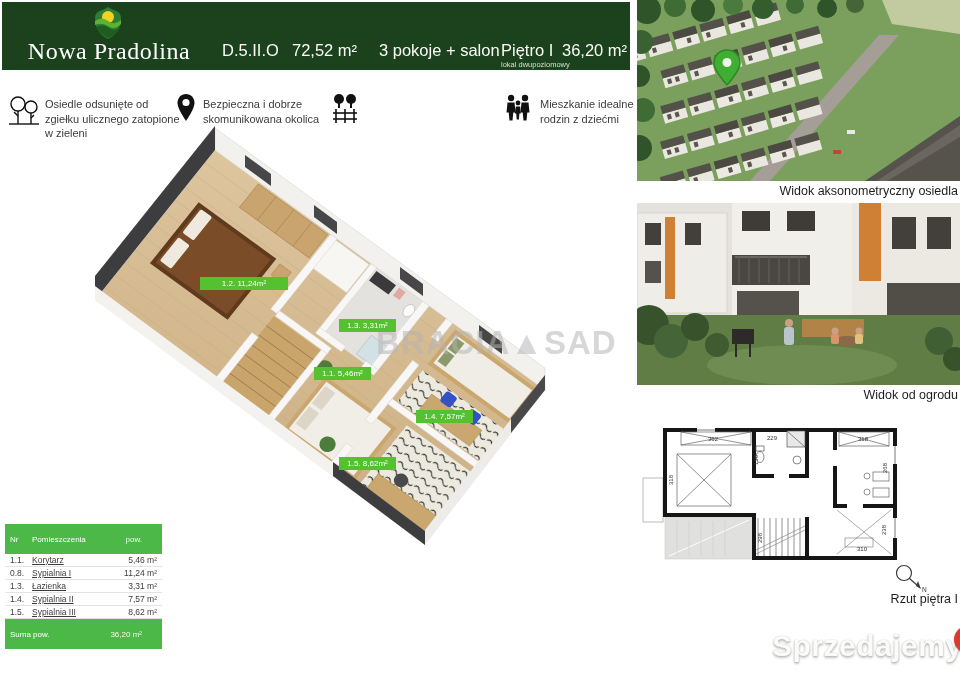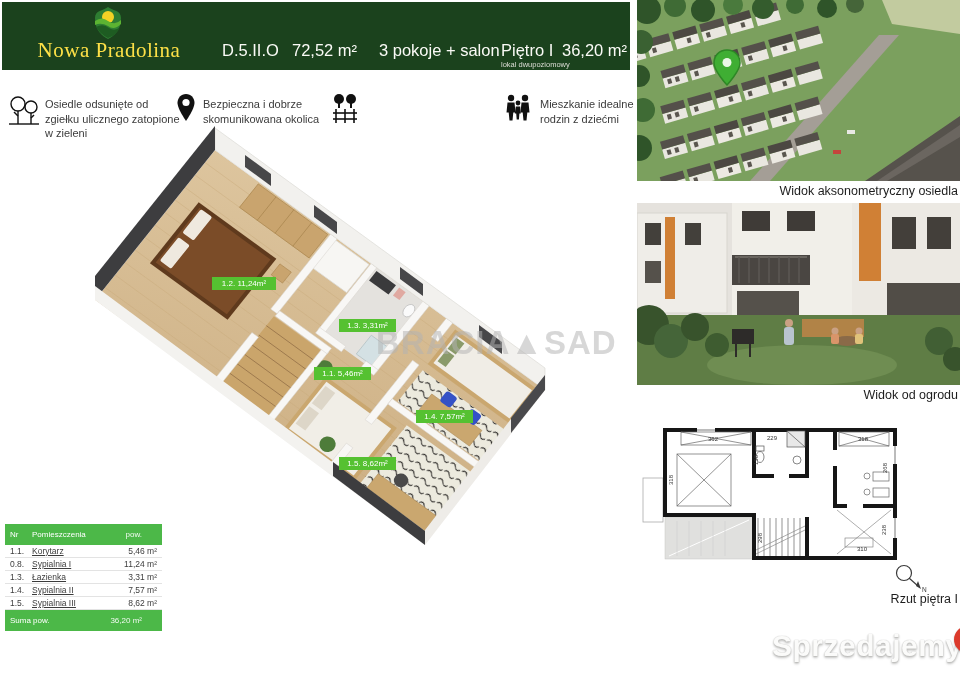--- a/index.html
+++ b/index.html
@@ -1,39 +1,39 @@
 <!DOCTYPE html>
 <html><head>
 <meta charset="utf-8">
 <style>
   html,body{margin:0;padding:0;background:#fff;}
   .stage{position:relative;width:960px;height:679px;background:#ffffff;overflow:hidden;
          font-family:"Liberation Sans",sans-serif;}
   
   .hdr{position:absolute;left:2px;top:2px;width:628px;height:68px;background:#1b421d;color:#fff;}
   .brand{position:absolute;left:20px;top:36px;width:174px;text-align:center;
-         font-family:"Liberation Serif",serif;font-size:21px;letter-spacing:.5px;color:#fde047;}
+         font-family:"Liberation Serif",serif;font-size:24px;letter-spacing:.5px;color:#ffffff;}
   .logo{position:absolute;left:88px;top:4px;}
   .hval{position:absolute;top:39px;font-size:16.5px;color:#fafaf6;white-space:nowrap;}
   .hnote{position:absolute;left:499px;top:58px;font-size:7.5px;color:#ddddd6;}
   
   .ficon{position:absolute;}
   .ftext{position:absolute;font-size:11px;line-height:1.32;color:#3b3b3b;}
   
   .rlabel{position:absolute;height:13px;background:#55c131;color:#fff;font-size:8px;
           line-height:13px;text-align:center;white-space:nowrap;}
   .wmark{position:absolute;left:376px;top:324px;font-size:33px;font-weight:bold;
          letter-spacing:1px;color:rgba(178,178,178,.52);}
   
   .rtable{position:absolute;left:5px;top:524px;width:157px;font-size:8.5px;color:#3c3c3c;}
   .trow{display:flex;align-items:center;height:12px;border-bottom:1px solid #e3e3e3;background:#fff;}
   .trow .c1{width:22px;padding-left:5px;}
   .trow .c2{flex:1;text-decoration:underline;}
   .trow .c3{width:42px;text-align:right;padding-right:5px;}
-  .tgreen{display:flex;align-items:center;height:21px;background:#4cb848;color:#fff;font-size:8px;}
+  .tgreen{display:flex;align-items:center;height:30px;background:#4cb848;color:#fff;font-size:8px;}
   .tgreen .c1{width:22px;padding-left:5px;}
   .tgreen .c2{flex:1;}
   .tgreen .c3{width:46px;text-align:right;padding-right:20px;color:rgba(255,255,255,.92);}
   
   .photo{position:absolute;left:637px;width:323px;overflow:hidden;}
   .cap{position:absolute;right:2px;font-size:12.5px;color:#1d1d1d;}
   
   .spz{position:absolute;left:772px;top:629px;display:flex;align-items:flex-start;}
   .spz .txt{font-size:30px;font-weight:bold;color:#fbfbfa;letter-spacing:.5px;
             text-shadow:0 0 1px #c2c2c0,0 1px 2px #b5b5b2,0 2px 3px rgba(0,0,0,.18);}
@@ -215,21 +215,21 @@
     <polygon points="419,205 442,222 442,234 419,217" fill="#474749"></polygon>
     <polygon points="155,30 35,180 35,156 155,6" fill="#3d3d3f"></polygon>
     <polygon points="485,270 365,425 365,410 485,255" fill="#eeece8"></polygon>
     <polygon points="485,270 451,313 451,298 485,255" fill="#49494c"></polygon>
     <polygon points="35,180 365,425 365,411 35,166" fill="#f3f2ef"></polygon>
     <polygon points="273,356 365,425 365,411 273,342" fill="#3d3d3f"></polygon>
   </svg>
 
   <div class="wmark">BRACIA▲SAD</div>
 
-  <div class="rlabel" style="left:212px;top:277px;width:64px">1.2. 11,24m²</div>
+  <div class="rlabel" style="left:200px;top:277px;width:88px">1.2. 11,24m²</div>
   <div class="rlabel" style="left:339px;top:319px;width:57px">1.3. 3,31m²</div>
   <div class="rlabel" style="left:314px;top:367px;width:57px">1.1. 5,46m²</div>
   <div class="rlabel" style="left:416px;top:410px;width:57px">1.4. 7,57m²</div>
   <div class="rlabel" style="left:339px;top:457px;width:57px">1.5. 8,62m²</div>
 
   <div class="rtable">
     <div class="tgreen">
       <div class="c1">Nr</div>
       <div class="c2">Pomieszczenia</div>
       <div class="c3">pow.</div>

